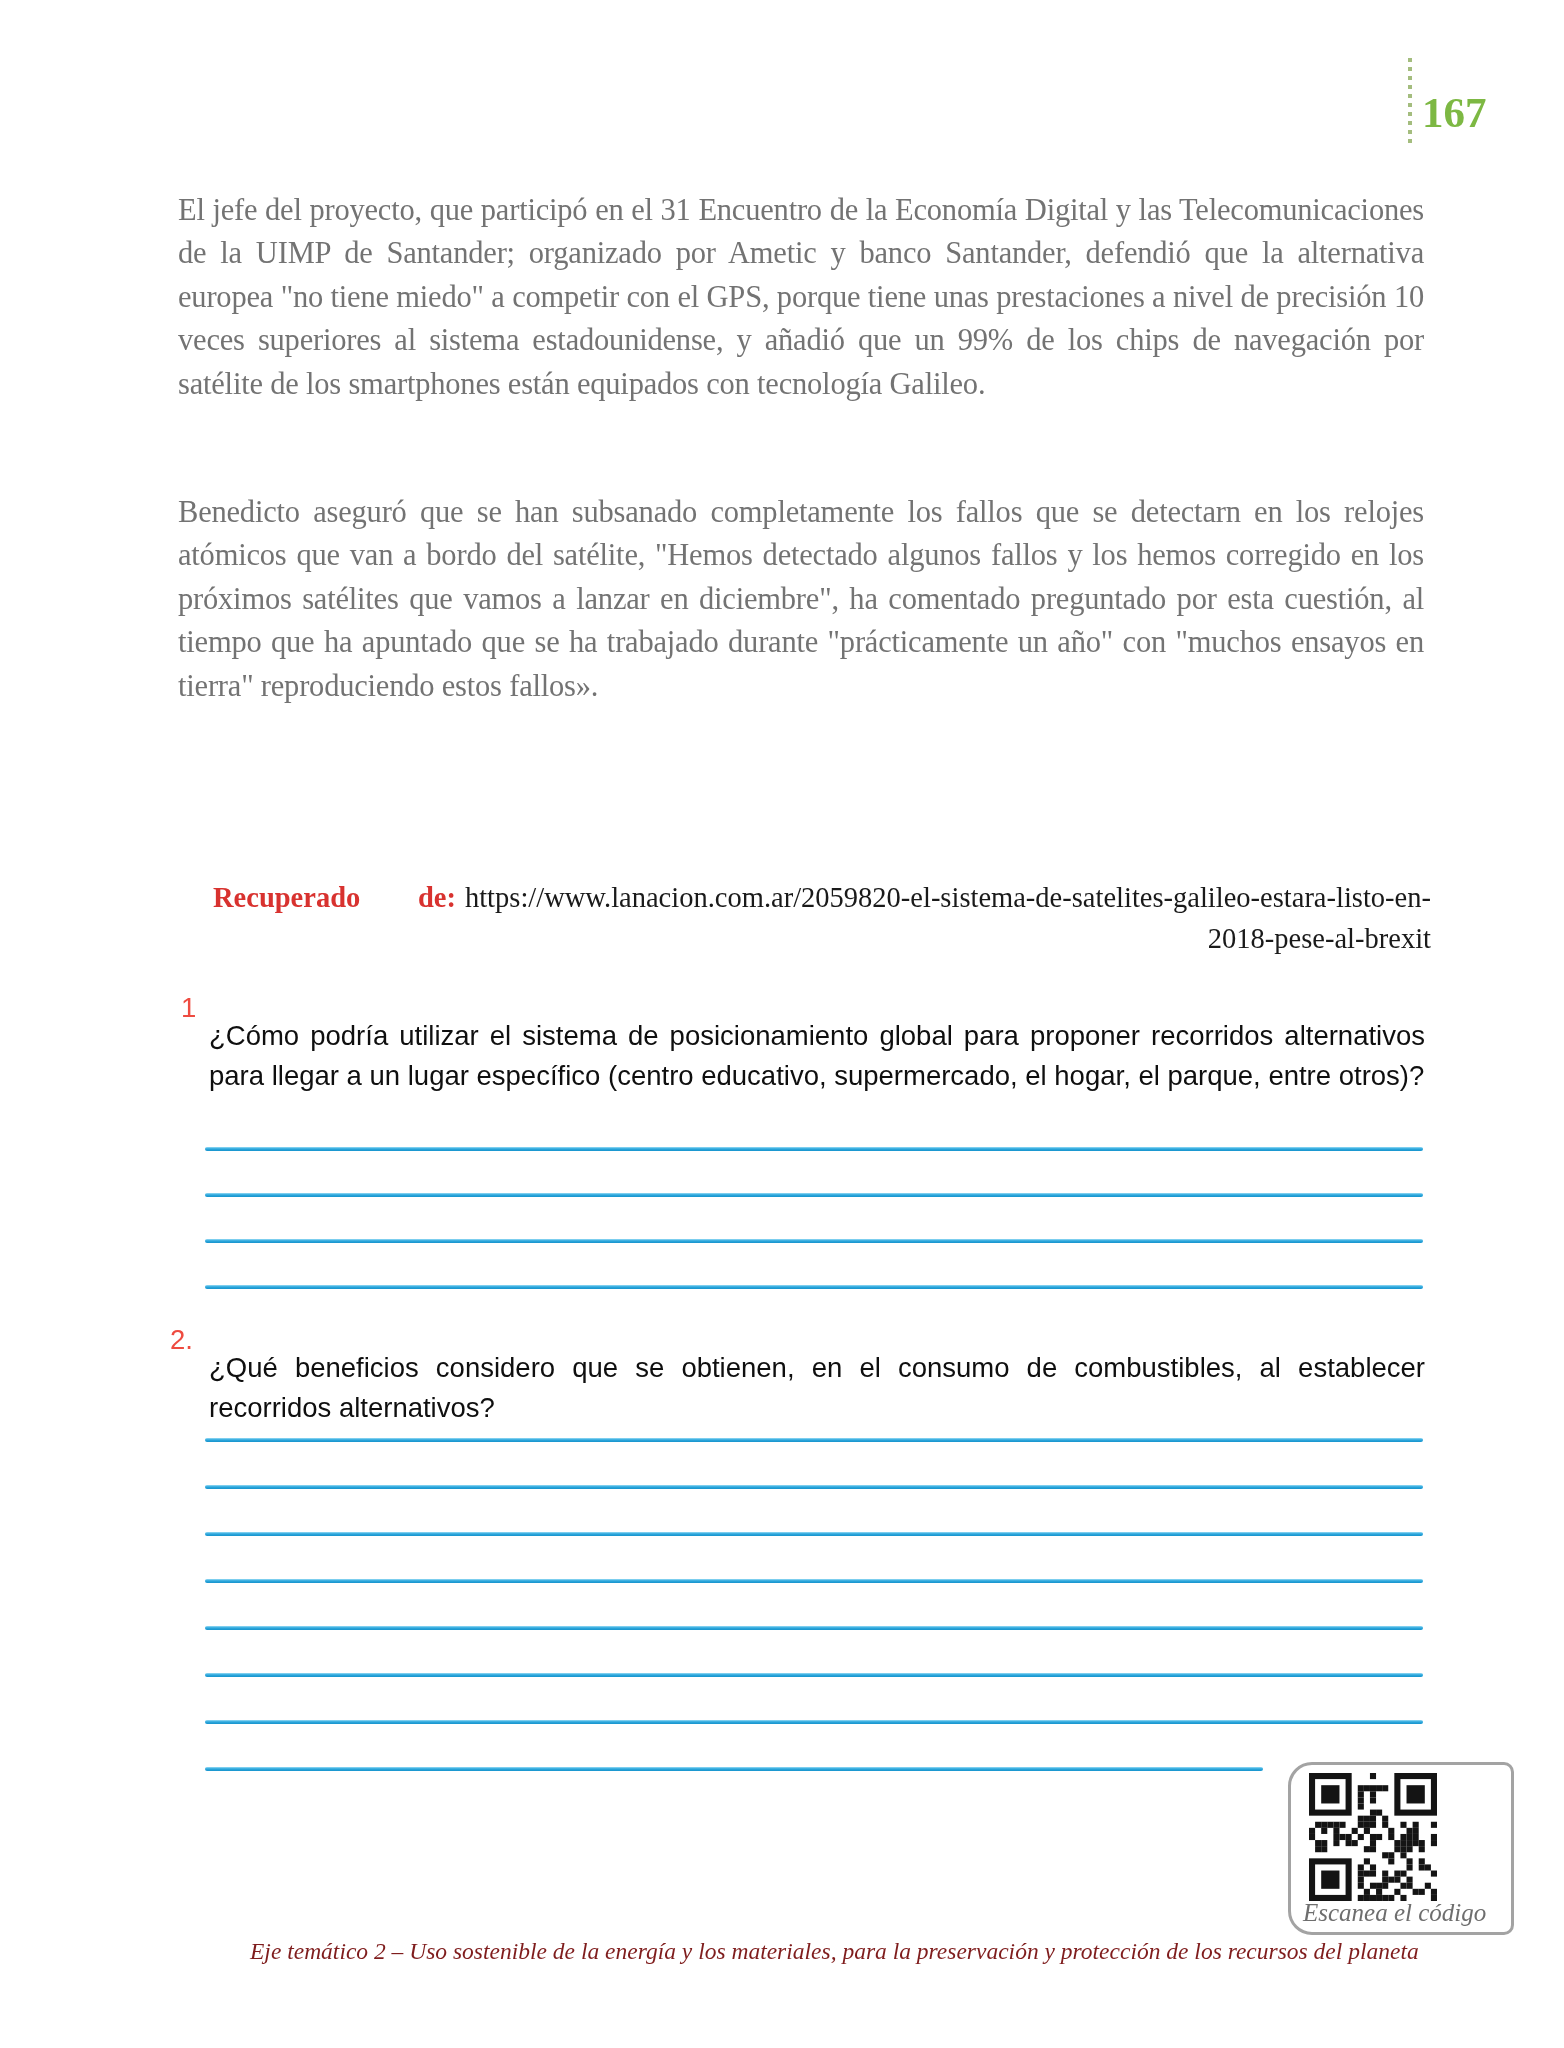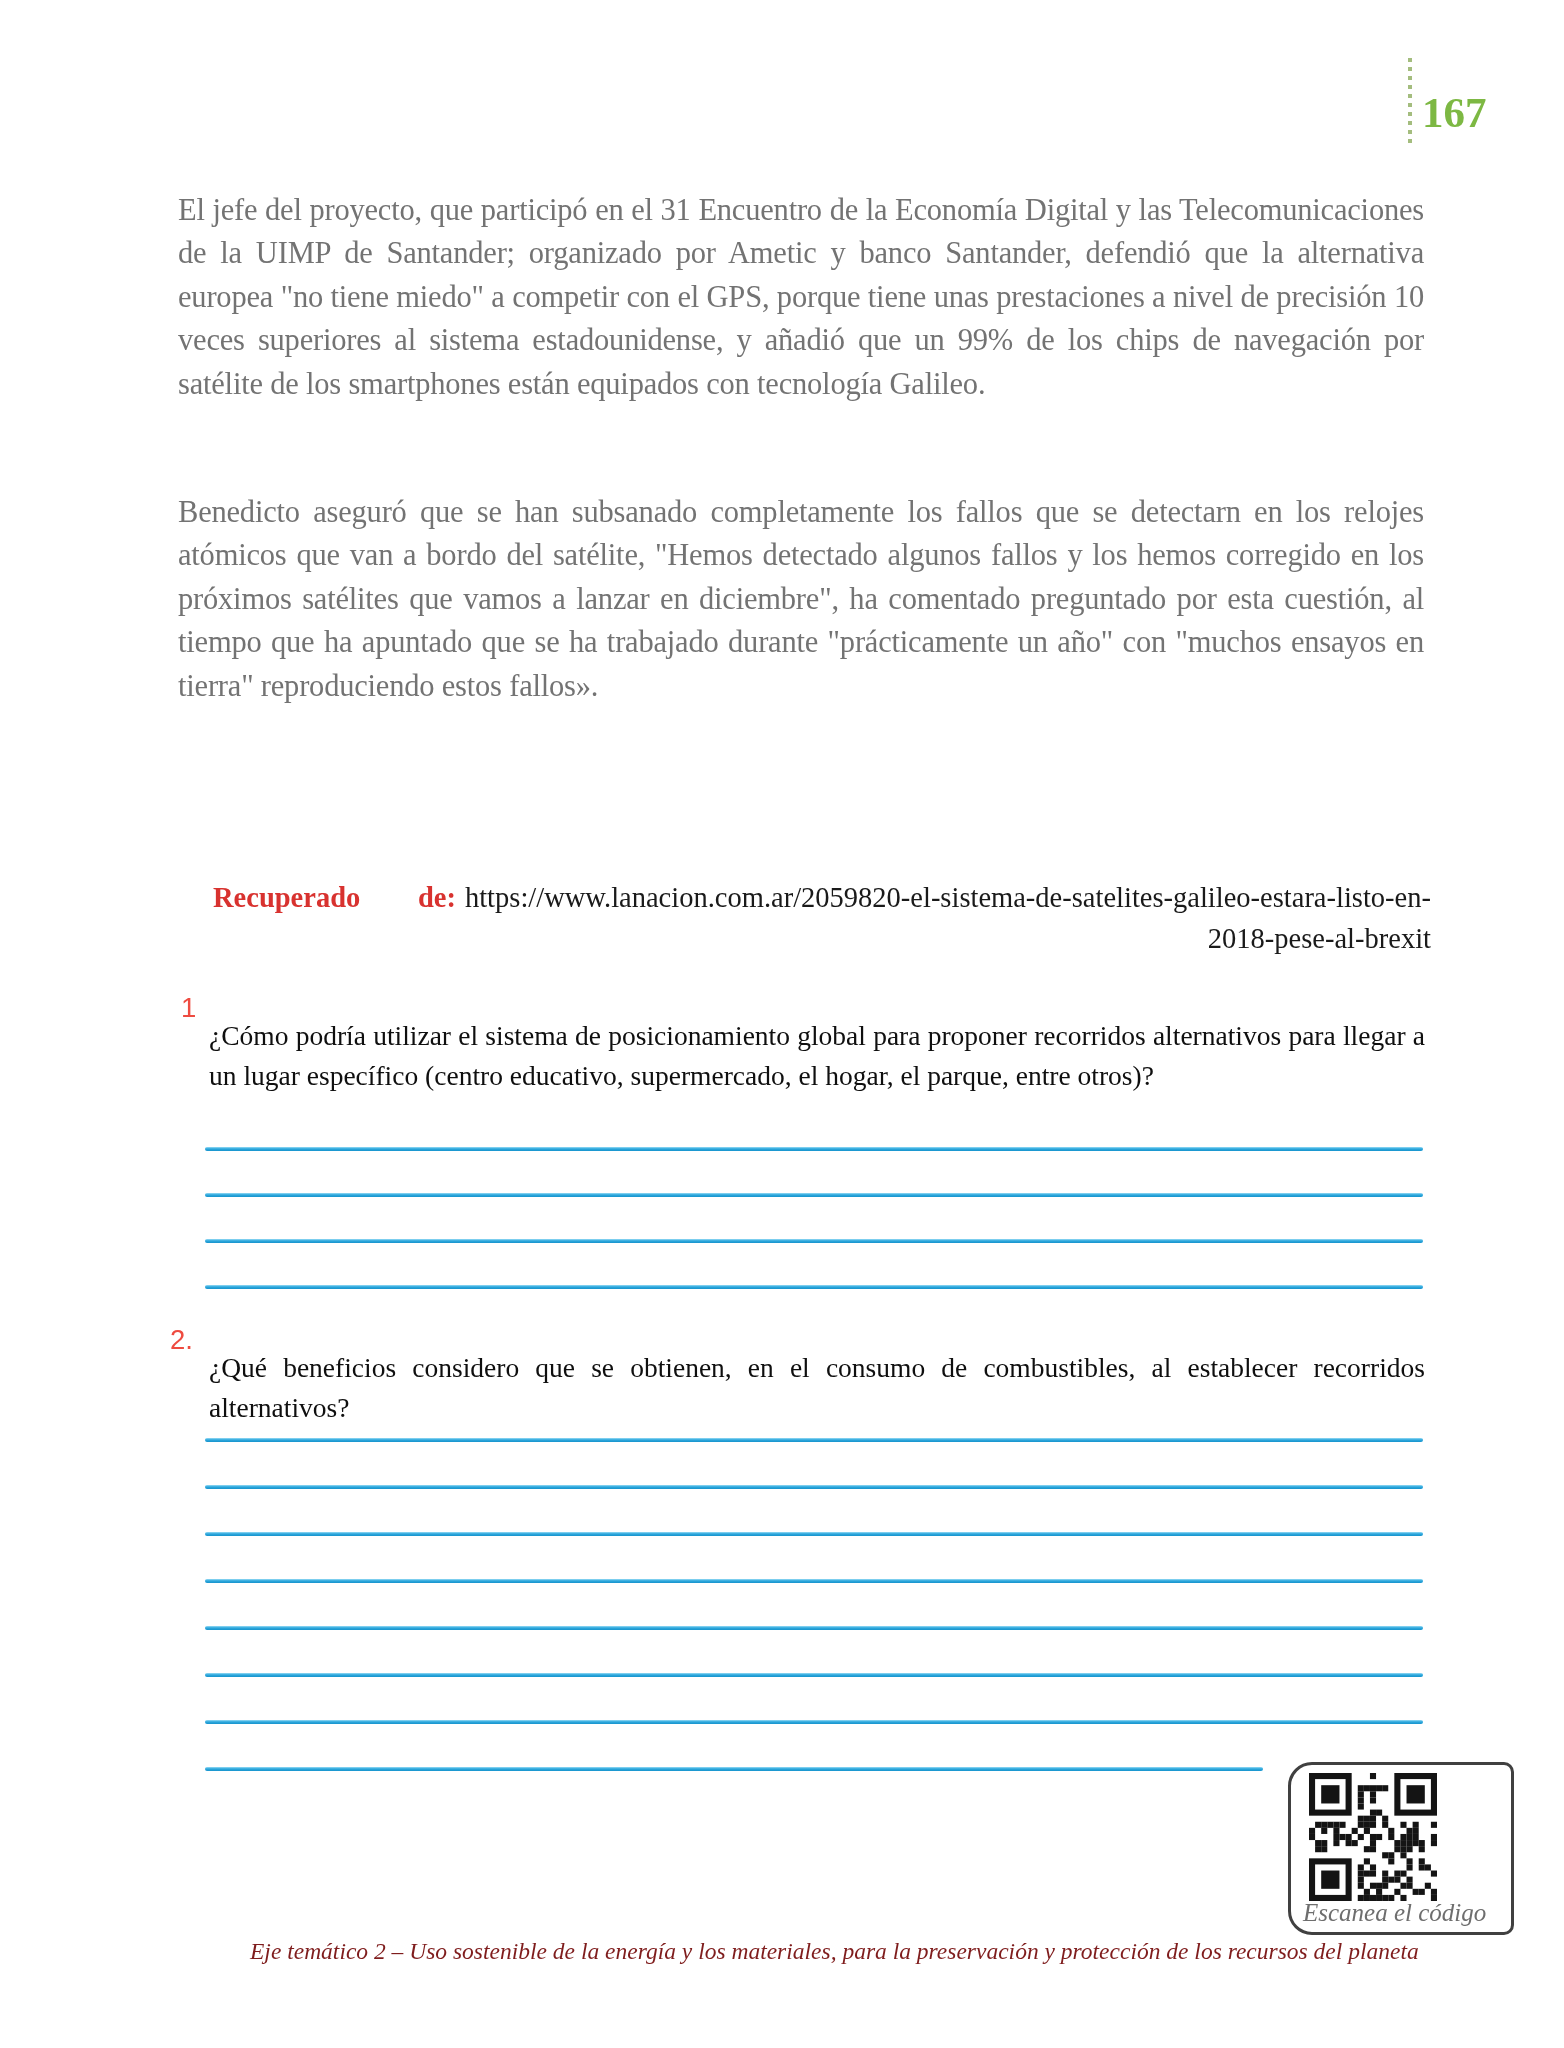--- a/index.html
+++ b/index.html
@@ -44,21 +44,21 @@
   
   .qnum{
     position:absolute;
     font-family:"Liberation Sans", sans-serif;
     font-size:27.5px;line-height:40px;color:#ee4b40;
   }
   #q1num{left:181px;top:988px;}
   #q2num{left:170px;top:1320px;}
   .question{
     position:absolute;left:209px;width:1216px;
-    font-family:Liberation Serif, serif;
+    font-family:Liberation Sans, sans-serif;
     font-size:27.5px;line-height:40px;color:#0f0f0f;
     text-align:justify;
   }
   #q1{top:988px;}
   #q2{top:1320px;}
 
   
   .lines{position:absolute;left:205px;width:1218px;}
   #lines1{top:1105px;}
   #lines2{top:1395px;}
@@ -66,21 +66,21 @@
   #lines2 .answer-line{height:47px;}
   .answer-line::after{
     content:"";position:absolute;left:0;right:0;bottom:0;height:4px;border-radius:2px;
     background:linear-gradient(180deg,#9adcf5 0%,#2fa9de 45%,#1793cc 100%);
   }
   #lines2 .answer-line:last-child::after{right:160px;}
 
   
   .qrbox{
     position:absolute;left:1288px;top:1762px;width:226px;height:173px;
-    border:3px solid #404040;border-radius:24px 10px 10px 24px;
+    border:3px solid #a3a3a3;border-radius:24px 10px 10px 24px;
     box-sizing:border-box;background:#ffffff;
   }
   .qr{position:absolute;left:18px;top:8px;width:128px;height:128px;}
   .qrcaption{
     position:absolute;left:12px;top:134px;white-space:nowrap;
     font-style:italic;font-size:25px;color:#6e6e6e;
     font-family:"Liberation Serif", serif;
   }
 
   

